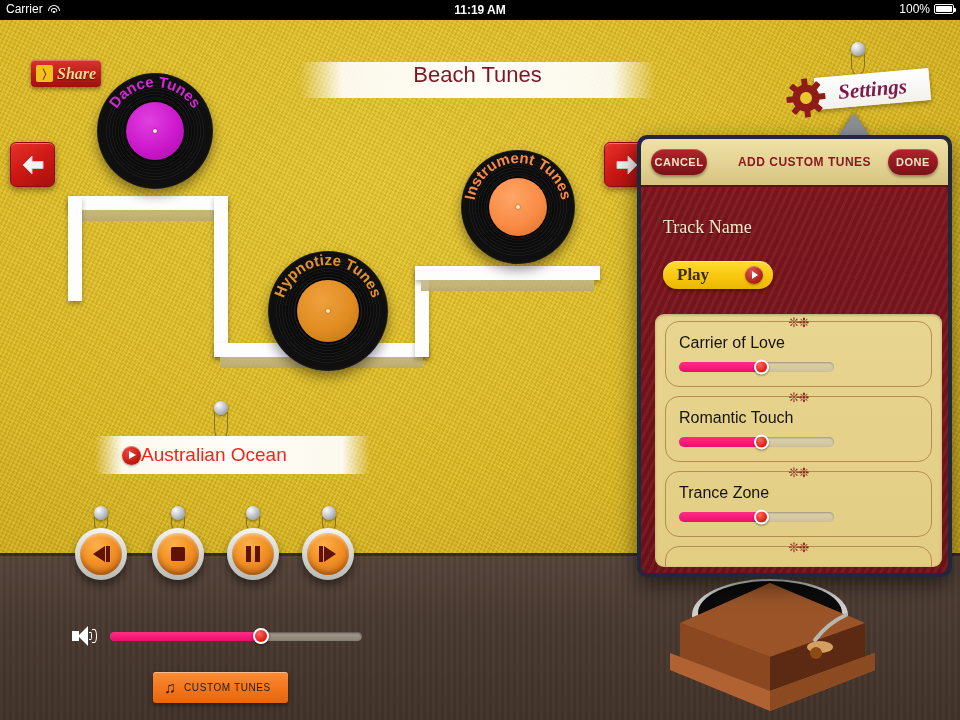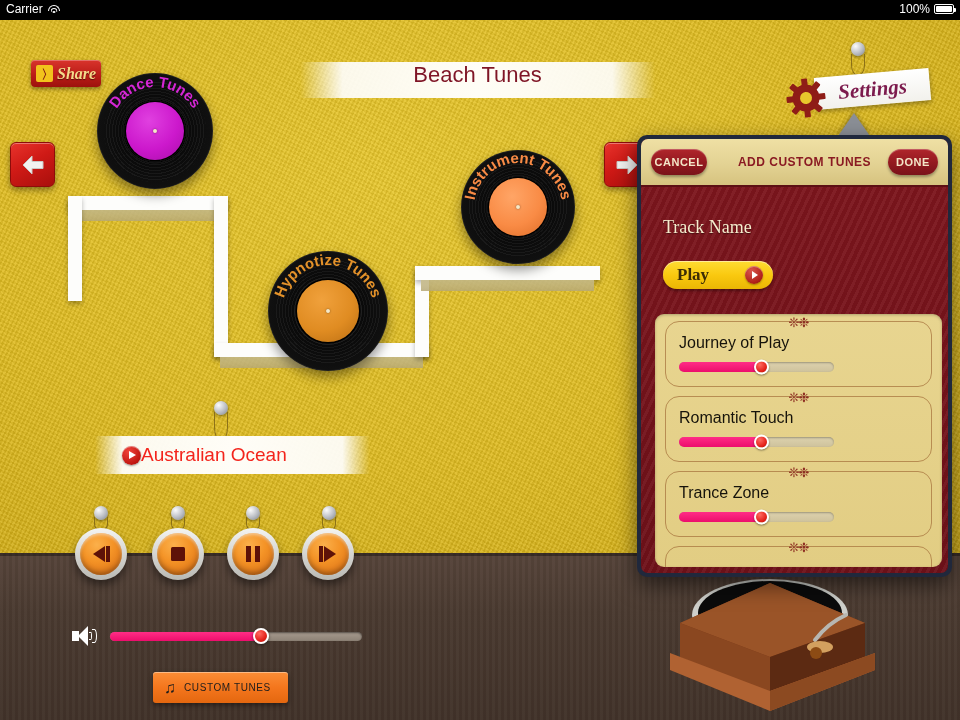--- a/index.html
+++ b/index.html
@@ -395,20 +395,21 @@
 
   <div id="statusbar">
     <div class="sb-left">
       <span>Carrier</span>
       <span class="wifi-ico">
           <i></i>
           <i></i>
           <i></i>
         </span>
     </div>
+    <div class="sb-center">11:19 AM</div>
     <div class="sb-right">
       <span>100%</span>
       <span class="batt">
           <i></i>
         </span>
     </div>
   </div>
 
   <div id="wall"></div>
   <div id="floor"></div>
@@ -598,21 +599,21 @@
           <span class="t">Play</span>
           <span class="play-ico-sm"></span>
         </div>
       </div>
 
       <div id="track-list">
 
         <div class="track-item">
           <div class="frame"></div>
           <div class="orn">❊❉</div>
-          <div class="tname">Journey of Play</div>
+          <div class="tname">Carrier of Love</div>
           <div class="sl">
             <div class="f" style="width:53%"></div>
             <div class="k" style="left:53%"></div>
           </div>
         </div>
 
         <div class="track-item">
           <div class="frame"></div>
           <div class="orn">❊❉</div>
           <div class="tname">Romantic Touch</div>

